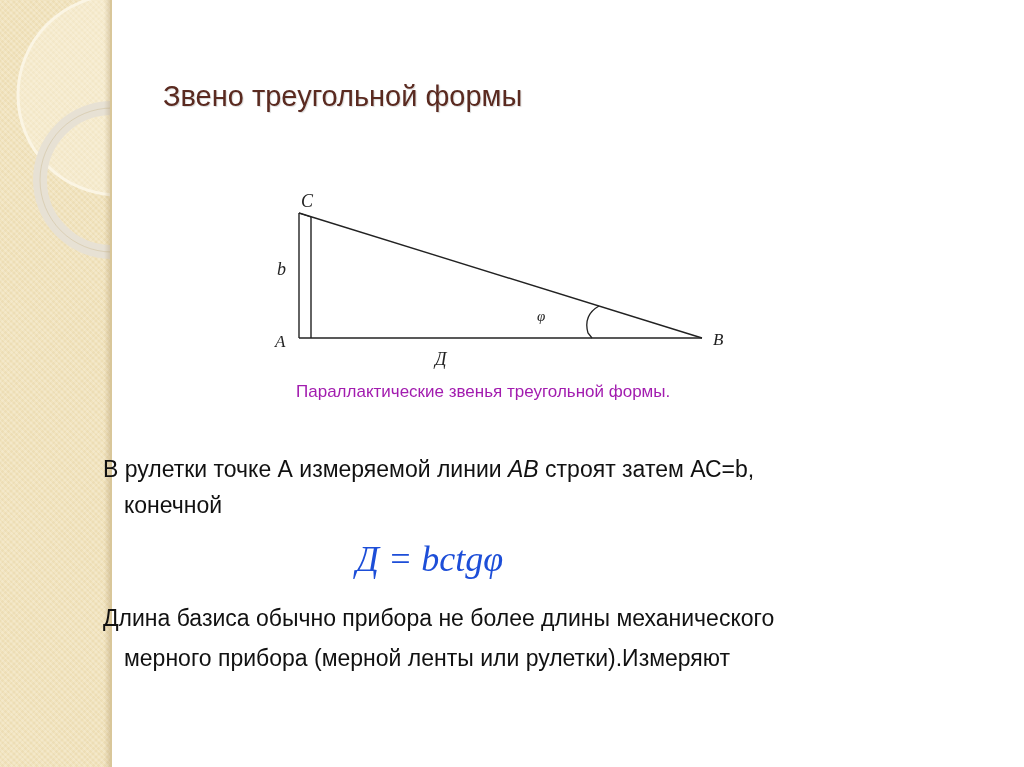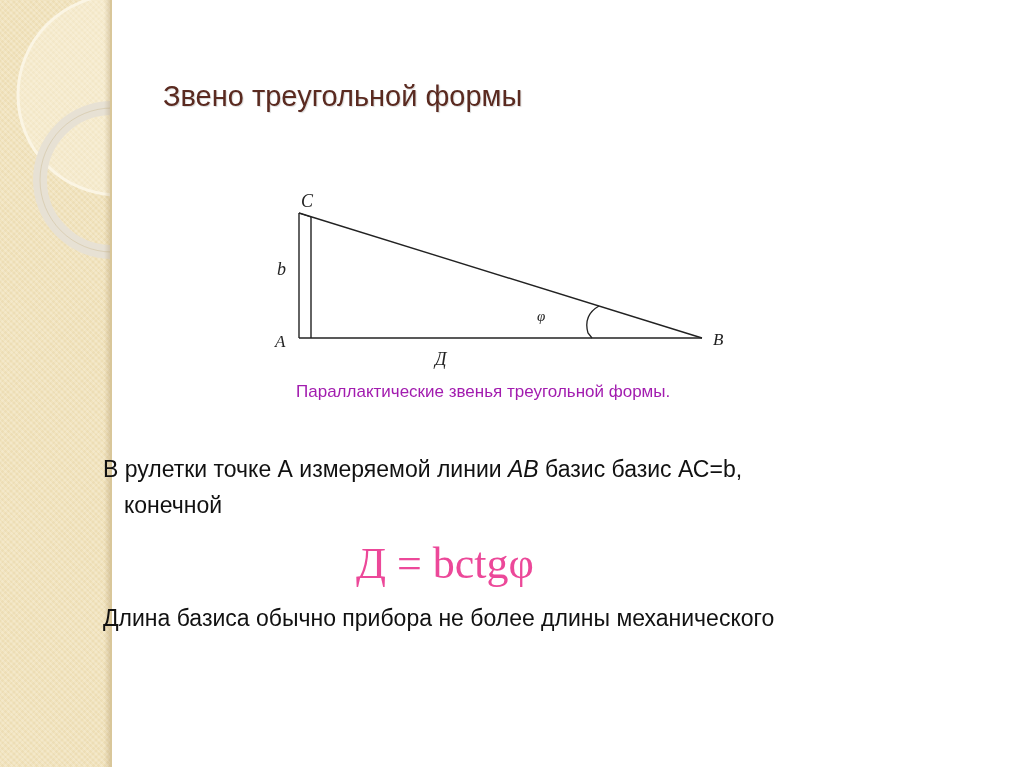--- a/index.html
+++ b/index.html
@@ -11,21 +11,21 @@
     border-right:2px solid #d9c79a; overflow:hidden; }
   .sidebar .shadow { position:absolute; right:0; top:0; width:6px; height:100%; background:linear-gradient(to right, rgba(0,0,0,0), rgba(150,120,70,0.25)); }
   .title { position:absolute; left:163px; top:80px; font-size:29px; color:#5a2a20; letter-spacing:0px; text-shadow:1px 1px 1px rgba(0,0,0,0.15); white-space:nowrap; }
   .figure { position:absolute; left:265px; top:185px; }
   .caption { position:absolute; left:296px; top:382px; font-size:17px; color:#a21caf; white-space:nowrap; }
   .para { position:absolute; left:103px; font-size:23px; color:#111; line-height:36px; }
   .para .line { white-space:nowrap; display:block; }
   .para .indent { padding-left:21px; }
   .p1 { top:451px; }
   .p2 { top:598px; line-height:40px; }
-  .formula { position:absolute; left:356px; top:538px; font-family:"Liberation Serif", serif; font-size:44px; color:#ec4899; white-space:nowrap; }
+  .formula { position:absolute; left:356px; top:538px; font-family:"Liberation Serif", serif; font-style:italic; font-size:36px; color:#1d4ed8; white-space:nowrap; }
   .ital { font-style:italic; }
   .svglabel { font-family:"Liberation Serif", serif; font-style:italic; }
 </style>
 </head>
 <body>
 
 <div class="sidebar">
   <svg width="110" height="767" style="position:absolute;left:0;top:0;">
     <circle cx="118" cy="95" r="100" fill="rgba(255,250,235,0.35)" stroke="#fbf5e4" stroke-width="3"></circle>
     <circle cx="112" cy="180" r="72" fill="none" stroke="#e7e1d4" stroke-width="14"></circle>
@@ -53,21 +53,22 @@
     <text class="svglabel" x="10" y="162" font-size="17" fill="#222">A</text>
     <text class="svglabel" x="448" y="160" font-size="17" fill="#222">B</text>
     <text class="svglabel" x="170" y="180" font-size="18" fill="#222">Д</text>
     <text class="svglabel" x="272" y="136" font-size="15" fill="#222">φ</text>
   </svg>
 </div>
 
 <div class="caption">Параллактические звенья треугольной формы.</div>
 
 <div class="para p1">
-  <span class="line"><span>В рулетки точке А измеряемой линии </span><span class="ital">АВ</span><span> базис базис АС=b,</span></span>
+  <span class="line"><span>В рулетки точке А измеряемой линии </span><span class="ital">АВ</span><span> строят затем АС=b,</span></span>
   <span class="line indent">конечной</span>
 </div>
 
 <div class="formula">Д = bctgφ</div>
 
 <div class="para p2">
   <span class="line">Длина базиса обычно прибора не более длины механического</span>
+  <span class="line indent">мерного прибора (мерной ленты или рулетки).Измеряют</span>
 </div>
 
 </body></html>

